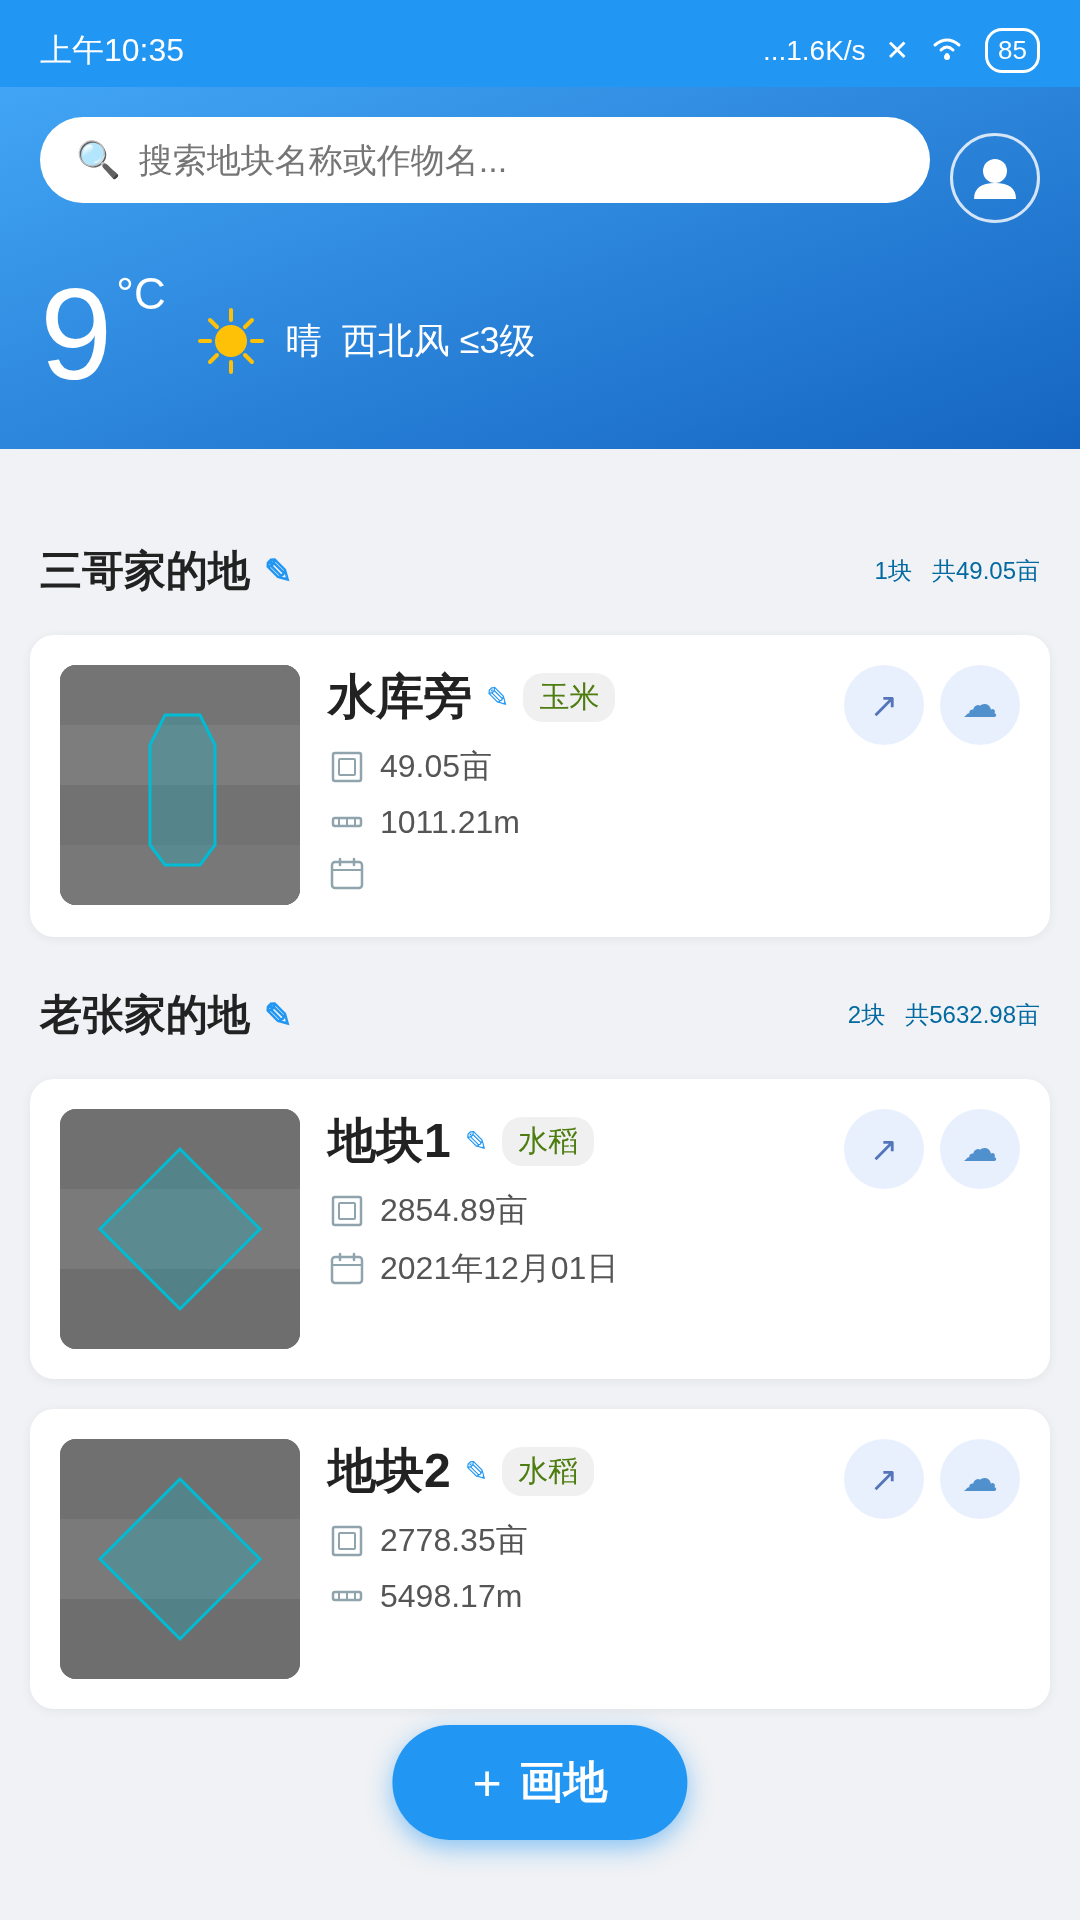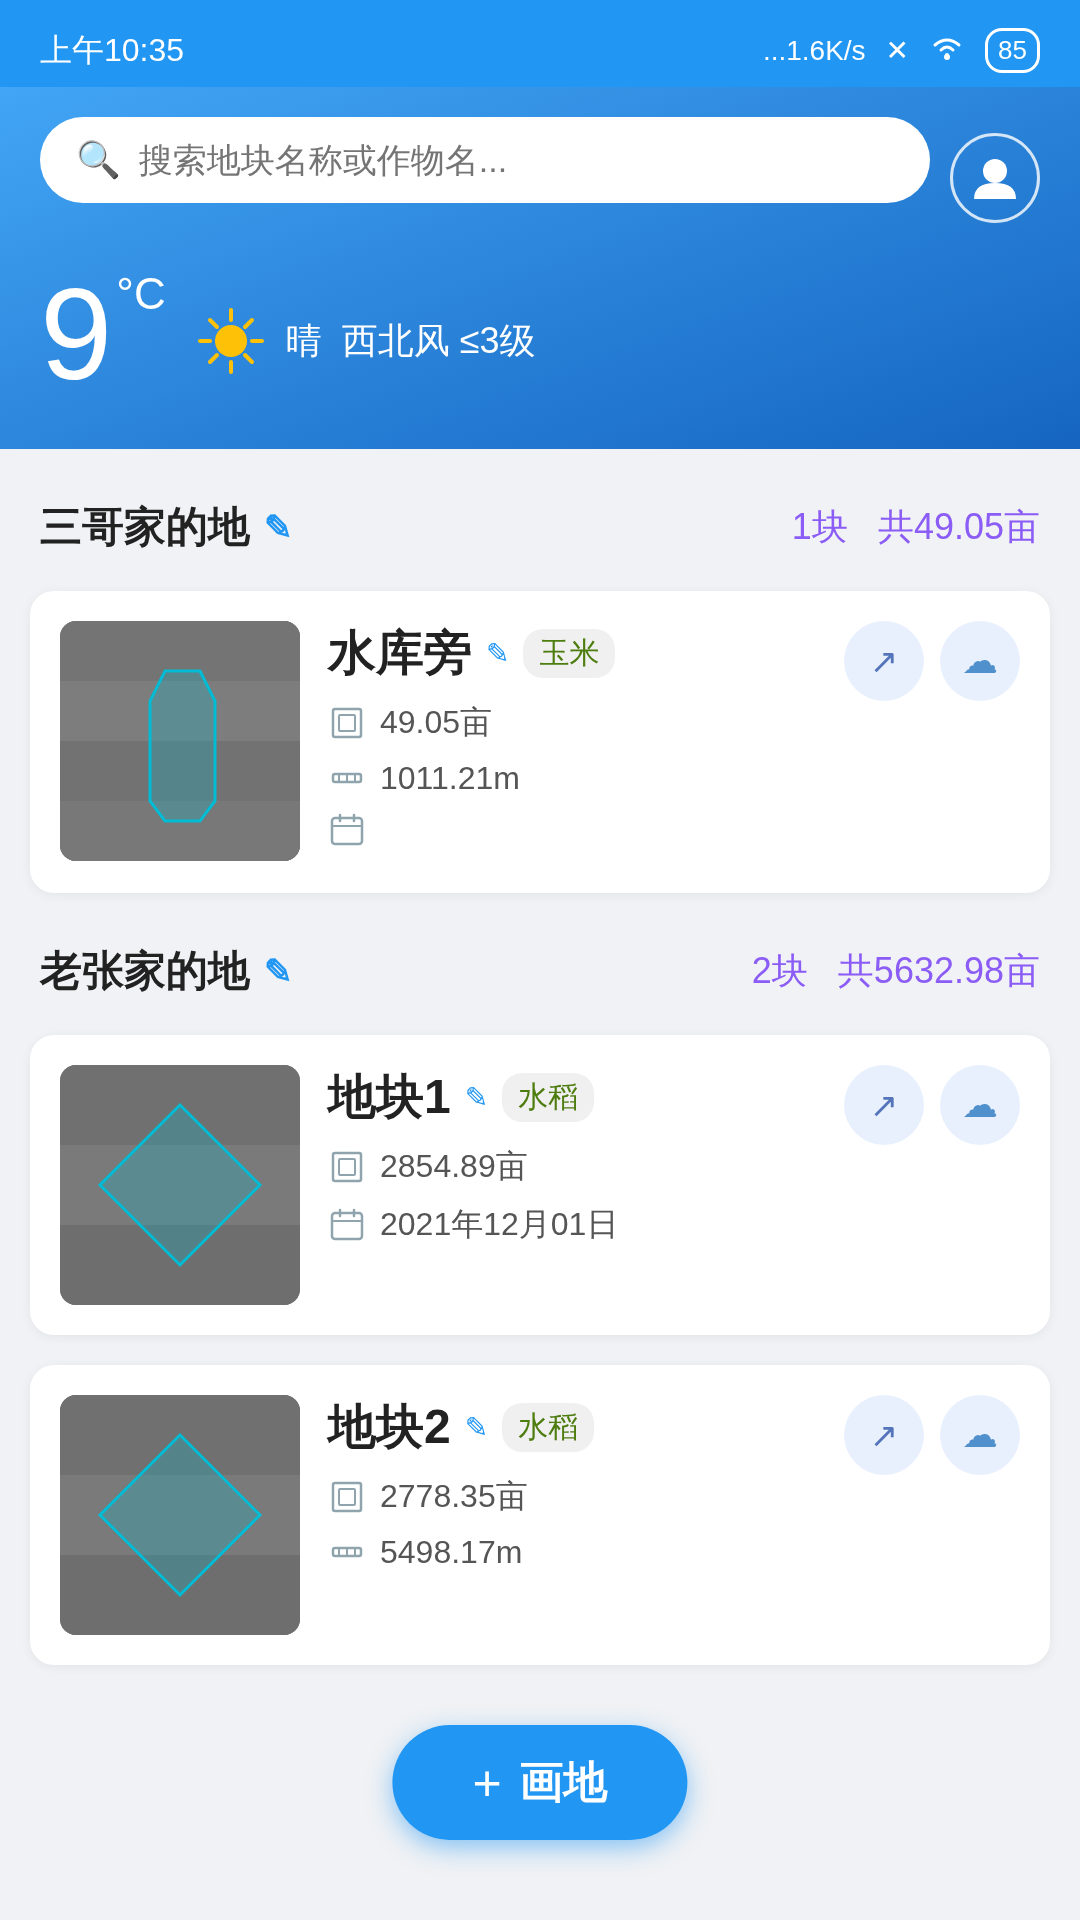--- a/index.html
+++ b/index.html
@@ -92,41 +92,42 @@
       margin-top: 14px;
     }
     .sun-icon {
       width: 70px;
       height: 70px;
     }
 
     
     .content {
       padding: 30px 30px 160px;
+      margin-top: 44px;
     }
 
     
     .group-header {
       display: flex;
       justify-content: space-between;
       align-items: center;
       padding: 20px 10px;
       margin-bottom: 16px;
     }
     .group-title {
       font-size: 42px;
       font-weight: 600;
       color: #222;
       display: flex;
       align-items: center;
       gap: 14px;
     }
     .group-stats {
-      font-size: 36px;
-      color: #8b5cf6;
+      font-size: 24px;
+      color: #0369a1;
       font-weight: 500;
     }
     .edit-icon {
       color: #2196f3;
       font-size: 34px;
     }
 
     
     .field-card {
       background: white;

